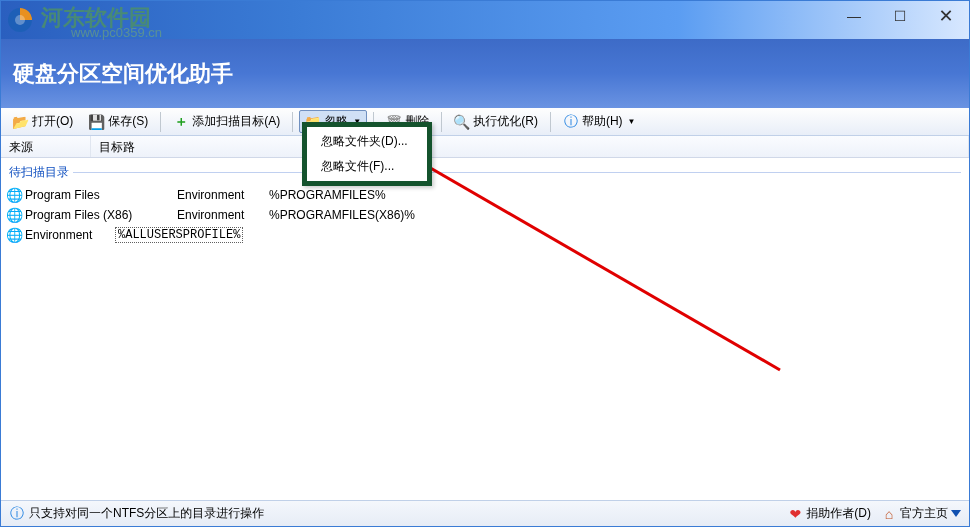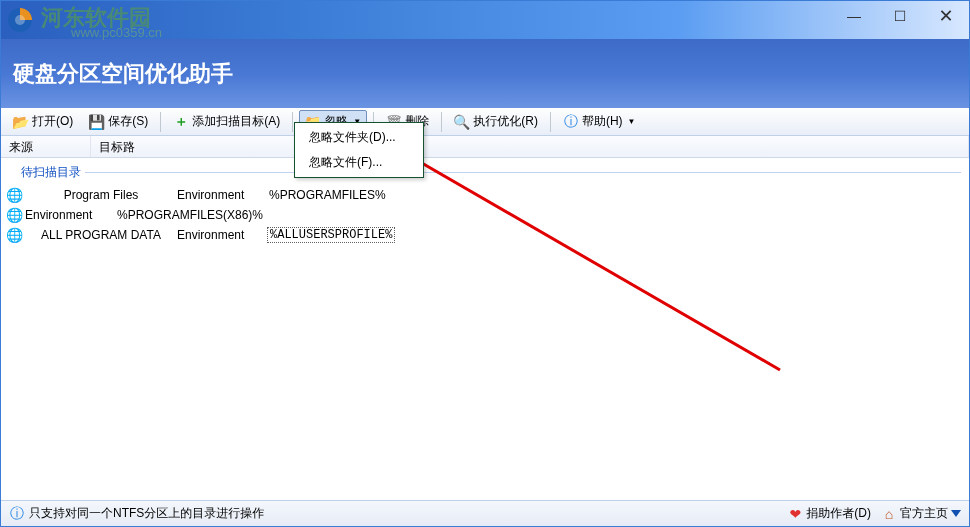--- a/index.html
+++ b/index.html
@@ -37,31 +37,31 @@
 .icon-globe { color: #30a030; }
 .icon-info { color: #2080e0; }
 
 .columns-header { height: 22px; background: linear-gradient(to bottom, #fafcff, #eef2fa); border-bottom: 1px solid #d0d8e8; display: flex; font-size: 12px; }
 .col-head { padding: 3px 8px; border-right: 1px solid #e0e6f0; }
 .col-name { width: 172px; }
 .col-source { width: 90px; }
 .col-path { flex: 1; }
 
 .content { flex: 1; background: #fff; position: relative; overflow: hidden; }
-.group-label { color: #1050c0; font-size: 12px; padding: 6px 8px 4px 20px; display: flex; align-items: center; gap: 4px; }
+.group-label { color: #1050c0; font-size: 12px; padding: 6px 8px 4px 8px; display: flex; align-items: center; gap: 4px; }
 .group-line { flex: 1; height: 1px; background: #c0d0f0; }
 
 .row { display: flex; font-size: 12px; font-family: "SimSun", monospace; padding: 2px 0 2px 4px; align-items: center; }
 .row.selected .cell-path { border: 1px dotted #606060; font-family: Liberation Mono, monospace; }
 .cell-icon { width: 20px; display: flex; justify-content: center; }
-.cell-name { width: 152px; text-align: center; }
+.cell-name { width: 152px; }
 .cell-source { width: 90px; }
 .cell-path { padding: 0 2px; }
 
-.dropdown-menu { position: absolute; left: 294px; top: 122px; width: 130px; background: #fff; border: 1px solid #14532d; box-shadow: 2px 2px 4px rgba(0,0,0,0.2); z-index: 100; padding: 2px; }
+.dropdown-menu { position: absolute; left: 302px; top: 122px; width: 130px; background: #fff; border: 5px solid #14532d; box-shadow: 2px 2px 4px rgba(0,0,0,0.2); z-index: 100; padding: 2px; }
 .menu-item { padding: 4px 12px; font-size: 12px; cursor: pointer; }
 
 .arrow-annotation { position: absolute; left: 370px; top: 130px; z-index: 50; pointer-events: none; }
 
 .statusbar { height: 26px; background: linear-gradient(to bottom, #f4f7fc, #e6ecf6); border-top: 1px solid #c0d0e8; display: flex; align-items: center; justify-content: space-between; font-size: 12px; padding: 0 8px; }
 .status-left { display: flex; align-items: center; gap: 4px; }
 .status-right { display: flex; align-items: center; gap: 10px; }
 .status-link { display: flex; align-items: center; gap: 3px; cursor: pointer; }
 .triangle { width:0; height:0; border-left:5px solid transparent; border-right:5px solid transparent; border-top:7px solid #1050b0; }
 </style>
@@ -145,28 +145,28 @@
           <span class="icon icon-globe">🌐</span>
         </span>
       <span class="cell-name">Program Files</span>
       <span class="cell-source">Environment</span>
       <span class="cell-path">%PROGRAMFILES%</span>
     </div>
     <div class="row">
       <span class="cell-icon">
           <span class="icon icon-globe">🌐</span>
         </span>
+      <span class="cell-name">Program Files (X86)</span>
       <span class="cell-source">Environment</span>
       <span class="cell-path">%PROGRAMFILES(X86)%</span>
     </div>
     <div class="row selected">
       <span class="cell-icon">
           <span class="icon icon-globe">🌐</span>
         </span>
-      <span class="cell-name">ALL PROGRAM DATA</span>
       <span class="cell-source">Environment</span>
       <span class="cell-path">%ALLUSERSPROFILE%</span>
     </div>
   </div>
 
   <div class="statusbar">
     <div class="status-left">
       <span class="icon icon-info">ⓘ</span>
       <span>只支持对同一个NTFS分区上的目录进行操作</span>
     </div>

